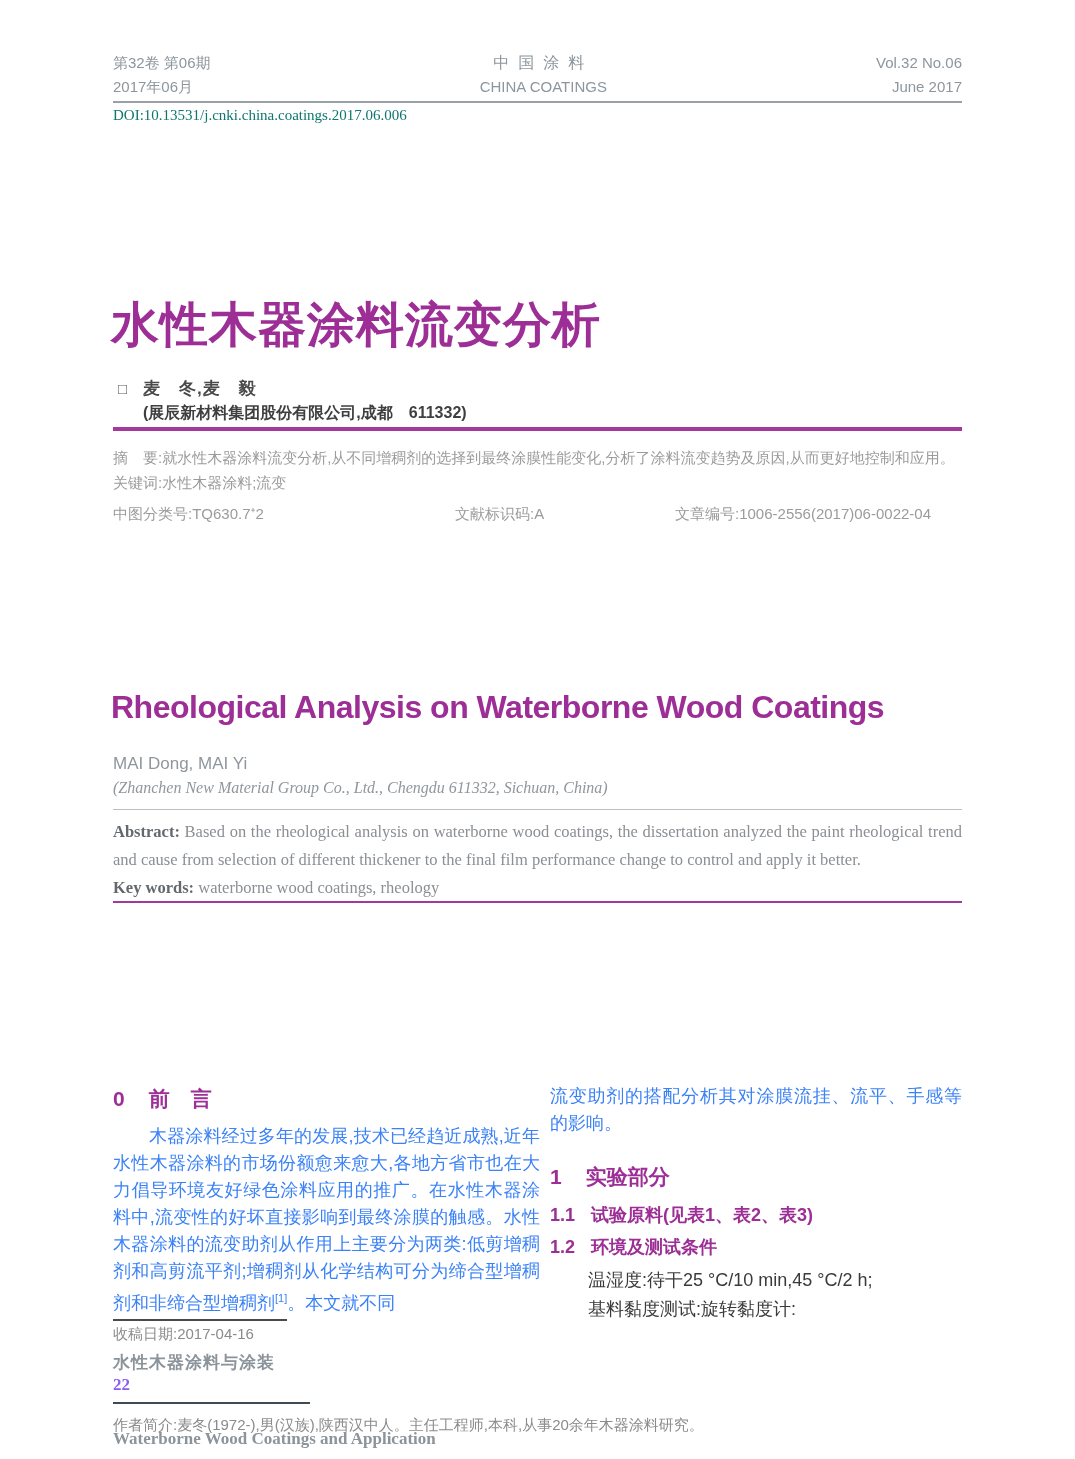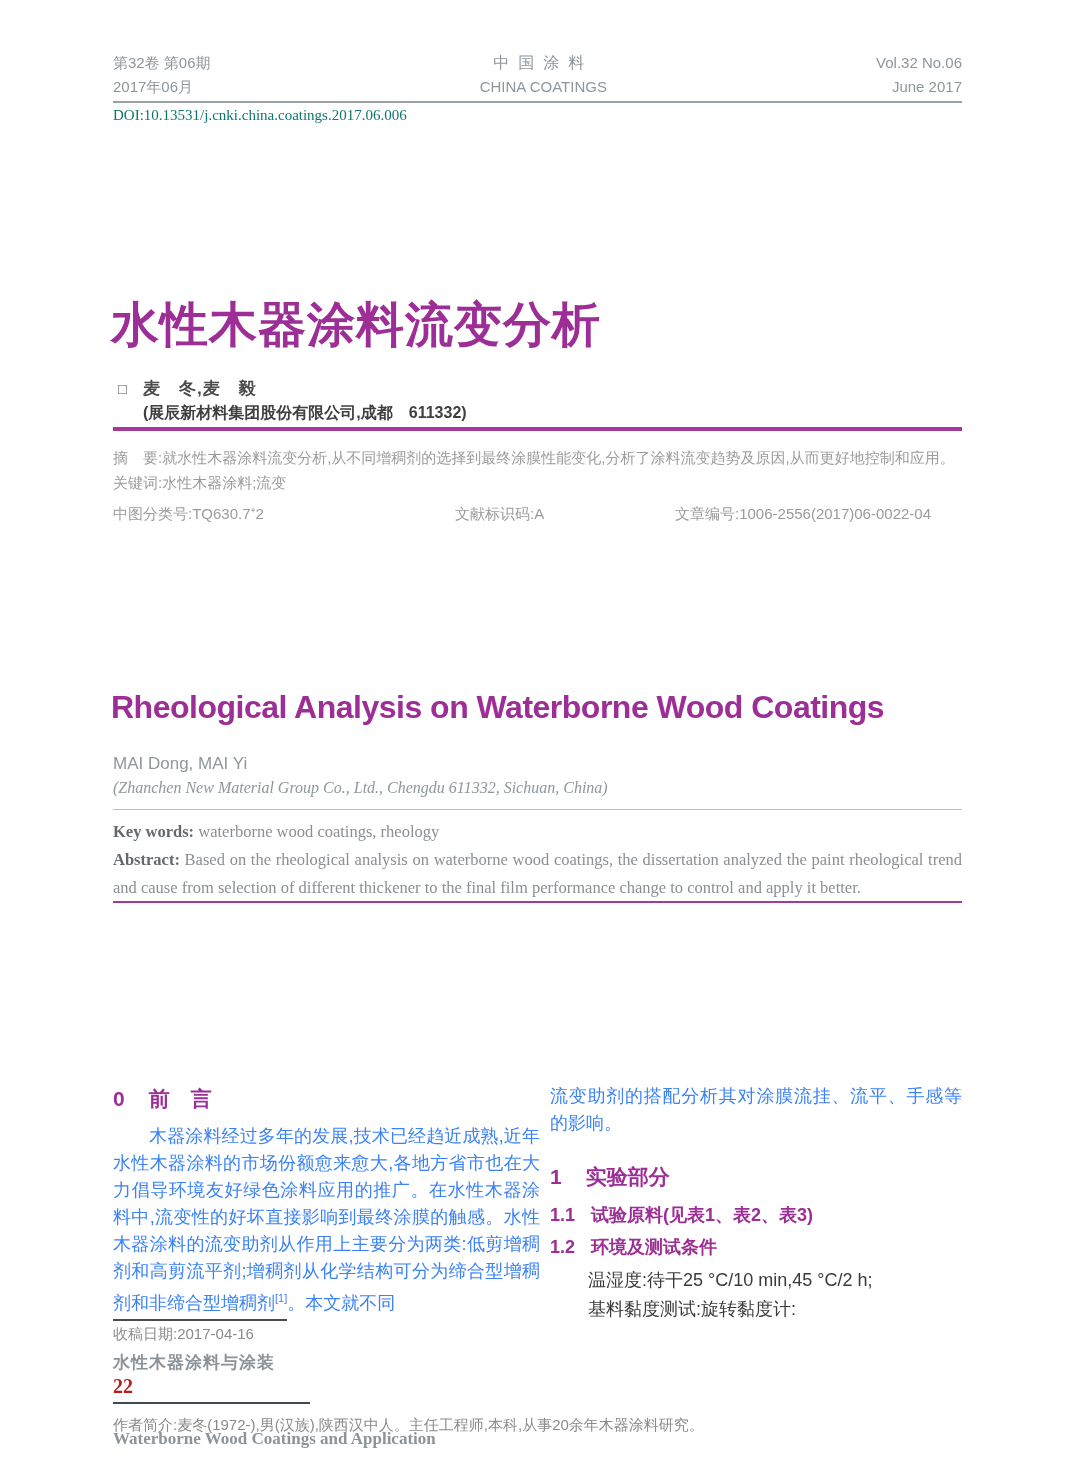--- a/index.html
+++ b/index.html
@@ -73,21 +73,21 @@
 
   
   .footnote-rule { position:absolute; top:1302px; left:113px; width:174px;
     border-top:2px solid #4a4a4a; }
   .fn { position:absolute; left:113px; font-size:15px; color:#8b8b8b; }
   .fn1 { top:1308px; }
   .fn2 { top:1399px; }
 
   
   .pageno { position:absolute; top:1358px; left:113px;
-    font-family:"Liberation Serif", serif; font-size:20px; font-weight:bold; color:#b91c1c; }
+    font-family:"Liberation Serif", serif; font-size:17px; font-weight:bold; color:#8b5cf6; }
   .pageno-rule { position:absolute; top:1385px; left:113px; width:197px;
     border-top:2px solid #3e4b53; }
   .footer-cn { position:absolute; top:1334px; left:113px; font-size:17px;
     font-weight:bold; color:#8b949b; letter-spacing:1px; }
   .footer-en { position:absolute; top:1412px; left:113px;
     font-family:"Liberation Serif", serif; font-size:17px; font-weight:bold; color:#8b949b; }
 </style>
 </head>
 <body>
 
@@ -131,26 +131,26 @@
     </div>
   </div>
 
   <div class="title-en">Rheological Analysis on Waterborne Wood Coatings</div>
   <div class="authors-en">MAI Dong, MAI Yi</div>
   <div class="affil-en">(Zhanchen New Material Group Co., Ltd., Chengdu 611332, Sichuan, China)</div>
   <div class="thin-rule"></div>
 
   <div class="abstract-en">
     <p>
+      <b>Abstract:</b>
+      <span>Based on the rheological analysis on waterborne wood coatings, the dissertation analyzed the paint rheological trend and cause from selection of different thickener to the final film performance change to control and apply it better.</span>
+    </p>
+    <p>
       <b>Key words:</b>
       <span>waterborne wood coatings, rheology</span>
-    </p>
-    <p>
-      <b>Abstract:</b>
-      <span>Based on the rheological analysis on waterborne wood coatings, the dissertation analyzed the paint rheological trend and cause from selection of different thickener to the final film performance change to control and apply it better.</span>
     </p>
   </div>
   <div class="rule-2"></div>
 
   <div class="body-cols">
     <div class="col-left">
       <div class="sec-h">
         <span class="num">0</span><span>前　言</span>
       </div>
       <p class="para indent">

